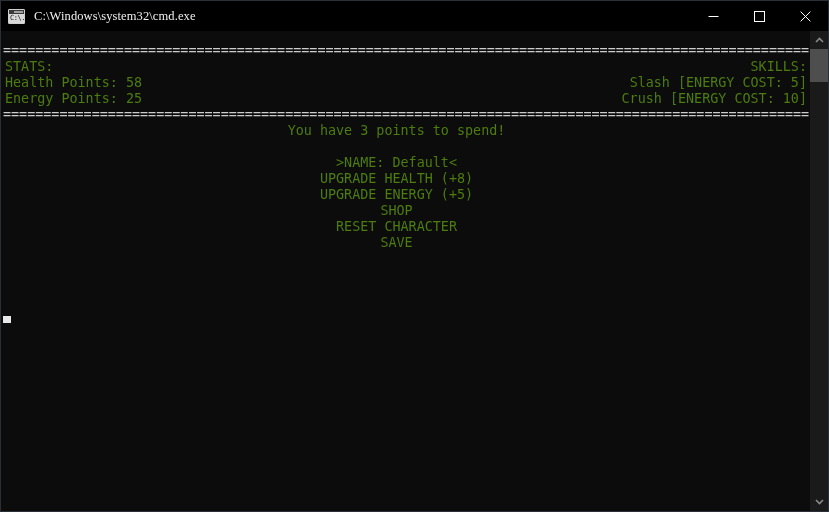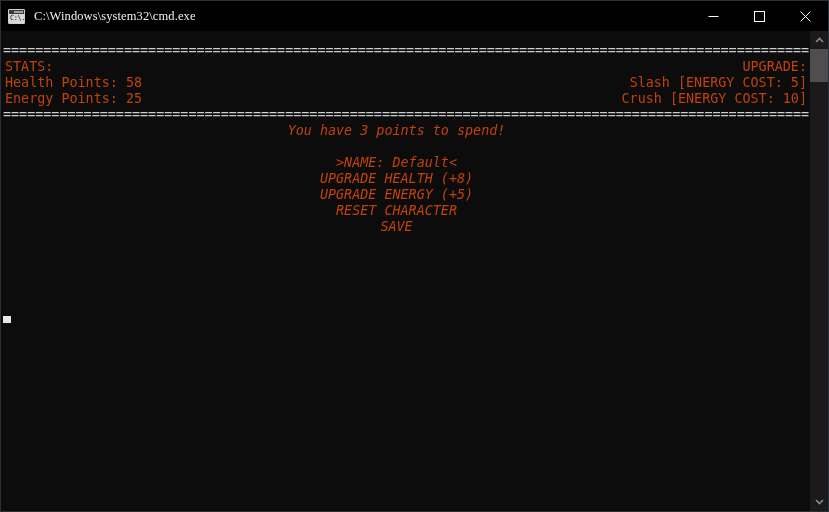--- a/index.html
+++ b/index.html
@@ -105,40 +105,40 @@
     position: relative;
     background: #0c0c0c;
     overflow: hidden;
     padding-top: 12px;
   }
   .line {
     font-family: "DejaVu Sans Mono", monospace;
     font-size: 13.4px;
     line-height: 16px;
     height: 16px;
-    color: #c2410c;
+    color: #4d7c0f;
     white-space: pre;
     letter-spacing: 0px;
     padding-left: 2px;
   }
   .line.sep { color: #cccccc; }
   .row-split {
     position: relative;
     height: 16px;
   }
   .row-split .left {
     position: absolute;
     left: 2px; top: 0;
   }
   .row-split .right {
     position: absolute;
     right: 2px; top: 0;
     text-align: right;
   }
-  .centered { text-align: center; padding-right: 19px; font-style: italic; }
+  .centered { text-align: center; padding-right: 19px; }
   .blank { height: 16px; }
 
   .cursor {
     position: absolute;
     left: 2px;
     top: 285px;
     width: 8px;
     height: 7px;
     background: #e8e8e8;
   }
@@ -210,21 +210,21 @@
   </div>
 
   <div class="body-area">
 
     <div class="console">
 
       <div class="line sep">====================================================================================================</div>
 
       <div class="row-split">
         <div class="line left">STATS:</div>
-        <div class="line right">UPGRADE:</div>
+        <div class="line right">SKILLS:</div>
       </div>
 
       <div class="row-split">
         <div class="line left">Health Points: 58</div>
         <div class="line right">Slash [ENERGY COST: 5]</div>
       </div>
 
       <div class="row-split">
         <div class="line left">Energy Points: 25</div>
         <div class="line right">Crush [ENERGY COST: 10]</div>
@@ -233,20 +233,21 @@
 
       <div class="line sep">====================================================================================================</div>
 
       <div class="line centered">You have 3 points to spend!</div>
 
       <div class="blank"></div>
 
       <div class="line centered">&gt;NAME: Default&lt;</div>
       <div class="line centered">UPGRADE HEALTH (+8)</div>
       <div class="line centered">UPGRADE ENERGY (+5)</div>
+      <div class="line centered">SHOP</div>
       <div class="line centered">RESET CHARACTER</div>
       <div class="line centered">SAVE</div>
 
       <div class="cursor"></div>
     </div>
 
     <div class="scrollbar">
       <div class="sb-arrow">
         <svg width="9" height="6" viewBox="0 0 9 6" aria-hidden="true">
           <path d="M1 5 L4.5 1.5 L8 5" fill="none" stroke="#8a8a8a" stroke-width="1.6"></path>

